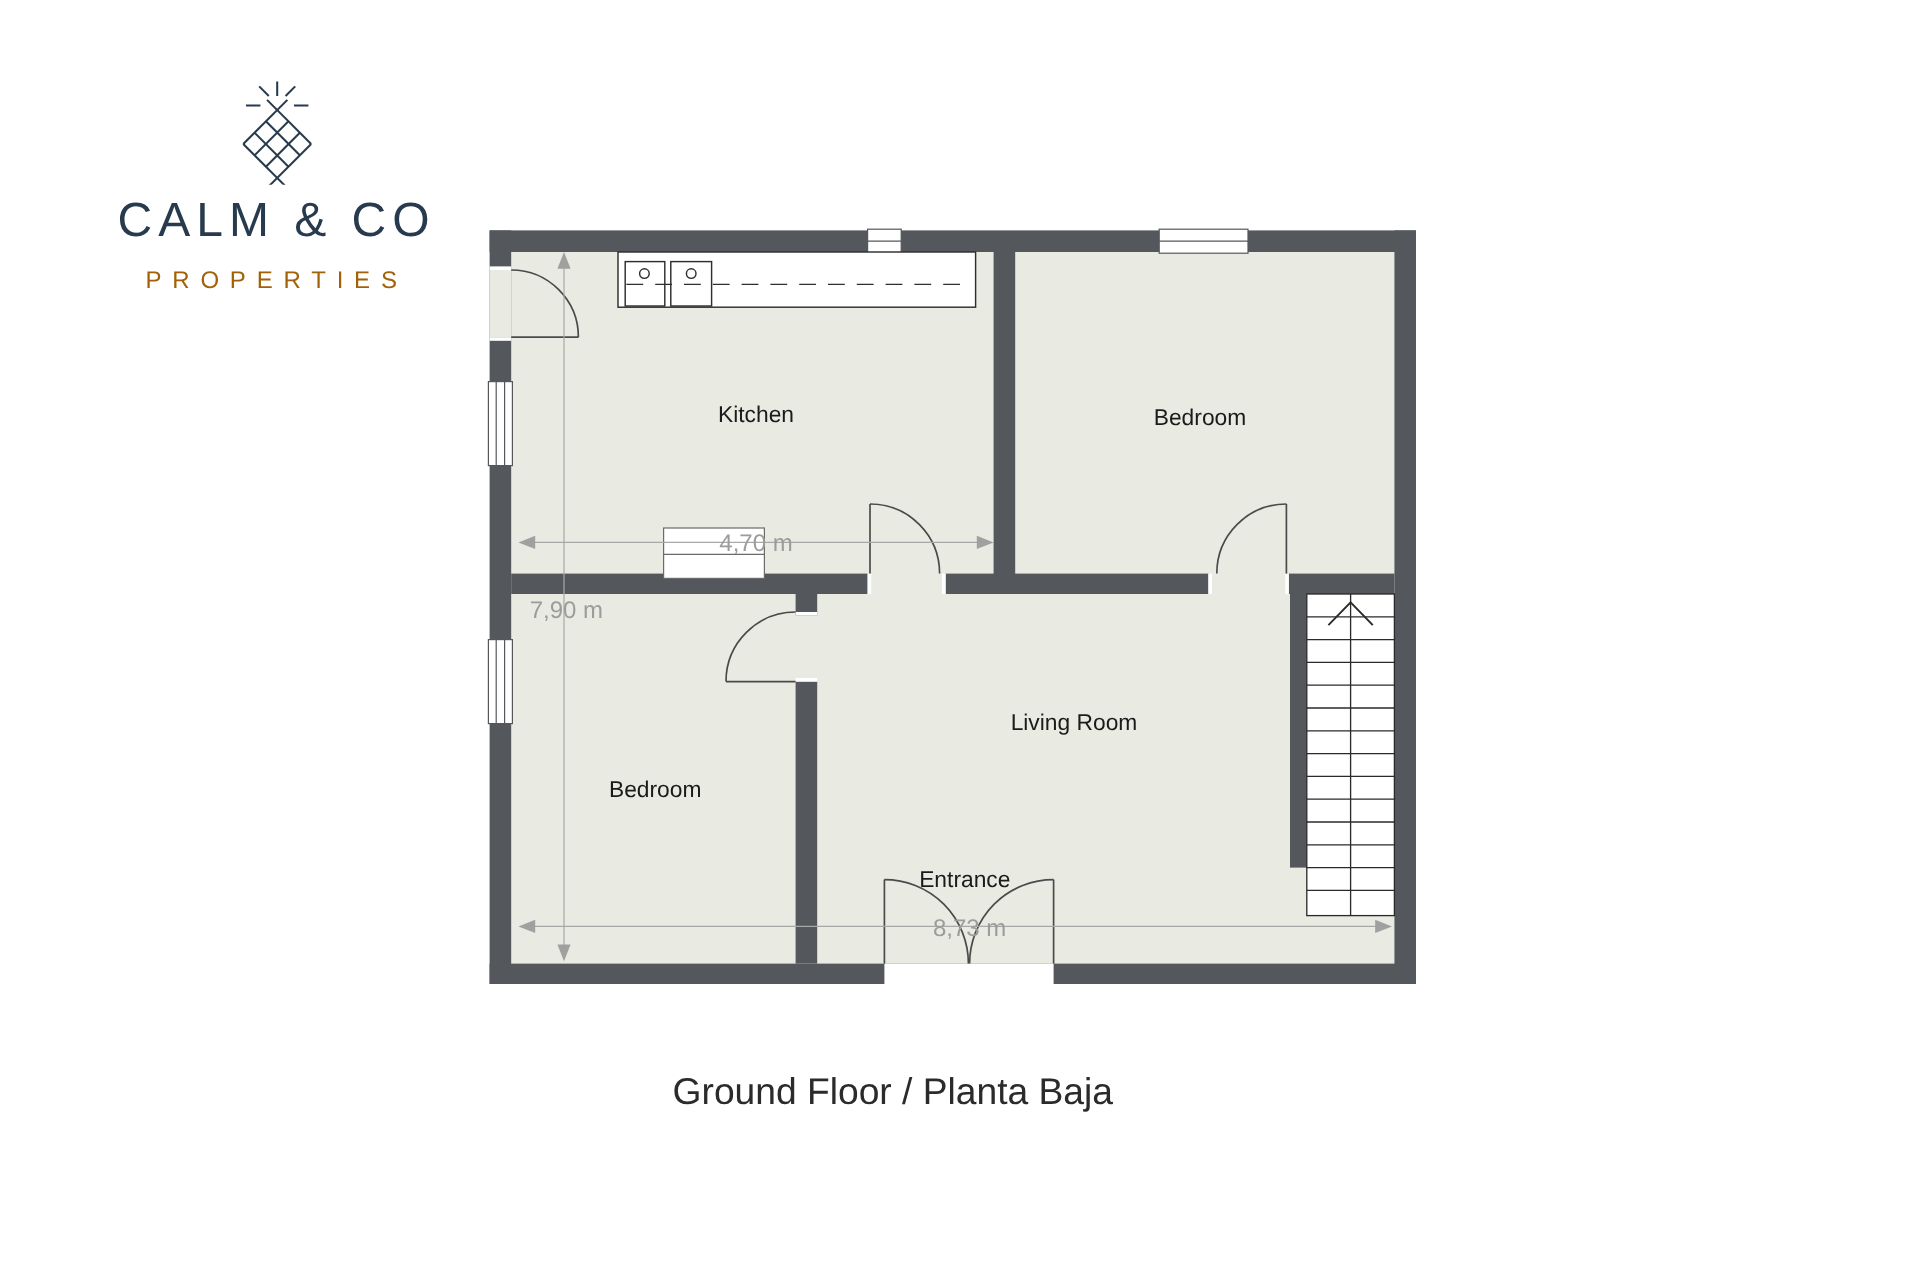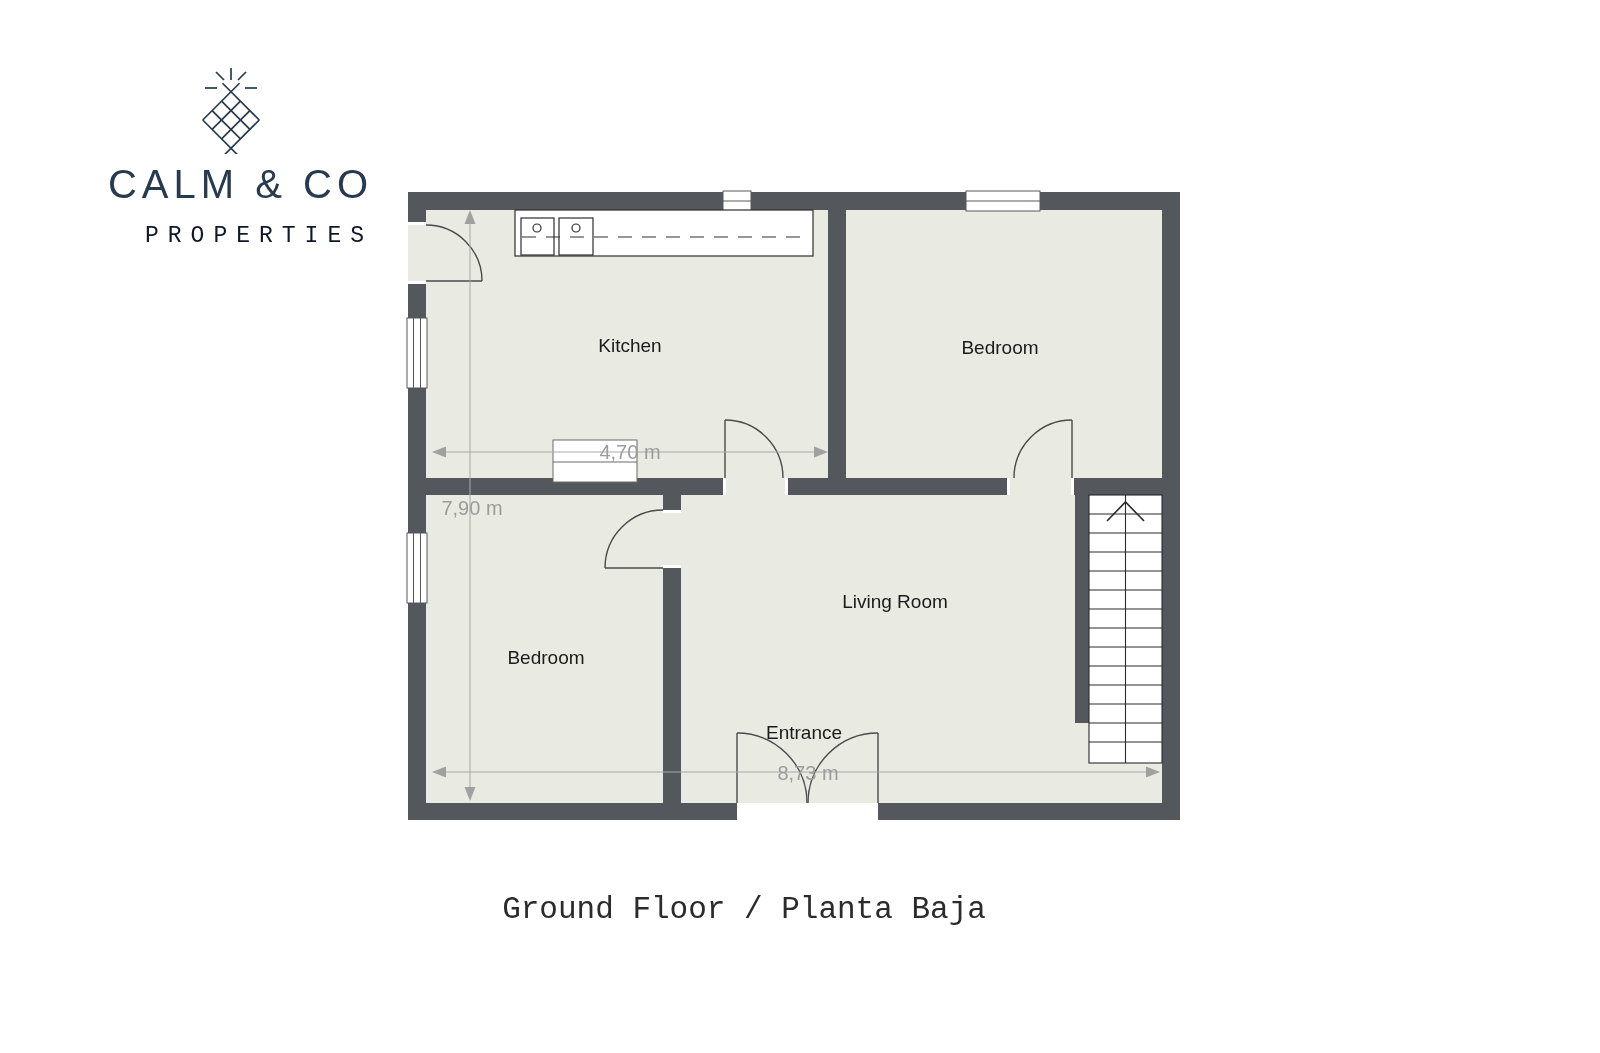--- a/index.html
+++ b/index.html
@@ -1,29 +1,29 @@
 <!DOCTYPE html>
 <html><head>
 <meta charset="utf-8">
 <style>
   html,body{margin:0;padding:0;background:#ffffff;}
   .canvas{position:relative;width:1600px;height:1053px;background:#ffffff;overflow:hidden;
           font-family:"Liberation Sans","DejaVu Sans",sans-serif;}
   
-  .logo{position:absolute;left:88px;top:66px;width:285px;text-align:right;color:#283b4e;}
+  .logo{position:absolute;left:88px;top:66px;width:285px;text-align:center;color:#283b4e;}
   .logo-icon{display:block;margin:0 auto 8px auto;}
   .logo-brand{font-size:40px;font-weight:400;letter-spacing:5px;color:#283b4e;}
-  .logo-tagline{margin-top:16px;font-family:Liberation Mono, monospace;
-                font-size:23px;letter-spacing:9px;color:#0f172a;}
+  .logo-tagline{margin-top:16px;font-family:Liberation Sans, sans-serif;
+                font-size:20px;letter-spacing:9px;color:#a16207;}
   
   .room-label{font-family:"Liberation Sans","DejaVu Sans",sans-serif;font-size:19px;fill:#1b1b1b;}
   .dim-text{font-family:"Liberation Sans","DejaVu Sans",sans-serif;font-size:20px;fill:#9c9c9c;}
   
   .plan-title{position:absolute;left:0;top:892px;width:1488px;text-align:center;
-              font-size:31px;color:#2b2b2b;font-weight:400;font-family:Liberation Mono, monospace;}
+              font-size:31px;color:#2b2b2b;font-weight:400;}
   .disclaimer{position:absolute;right:68px;top:1001px;font-size:11.5px;color:#3f3f3f;
               letter-spacing:0.3px;white-space:nowrap;}
 </style>
 </head>
 <body>
 
 <div class="canvas">
 
   <div class="logo">
     <svg class="logo-icon" width="92" height="88" viewBox="0 0 92 88" fill="none" stroke="#283b4e" stroke-width="1.7">

